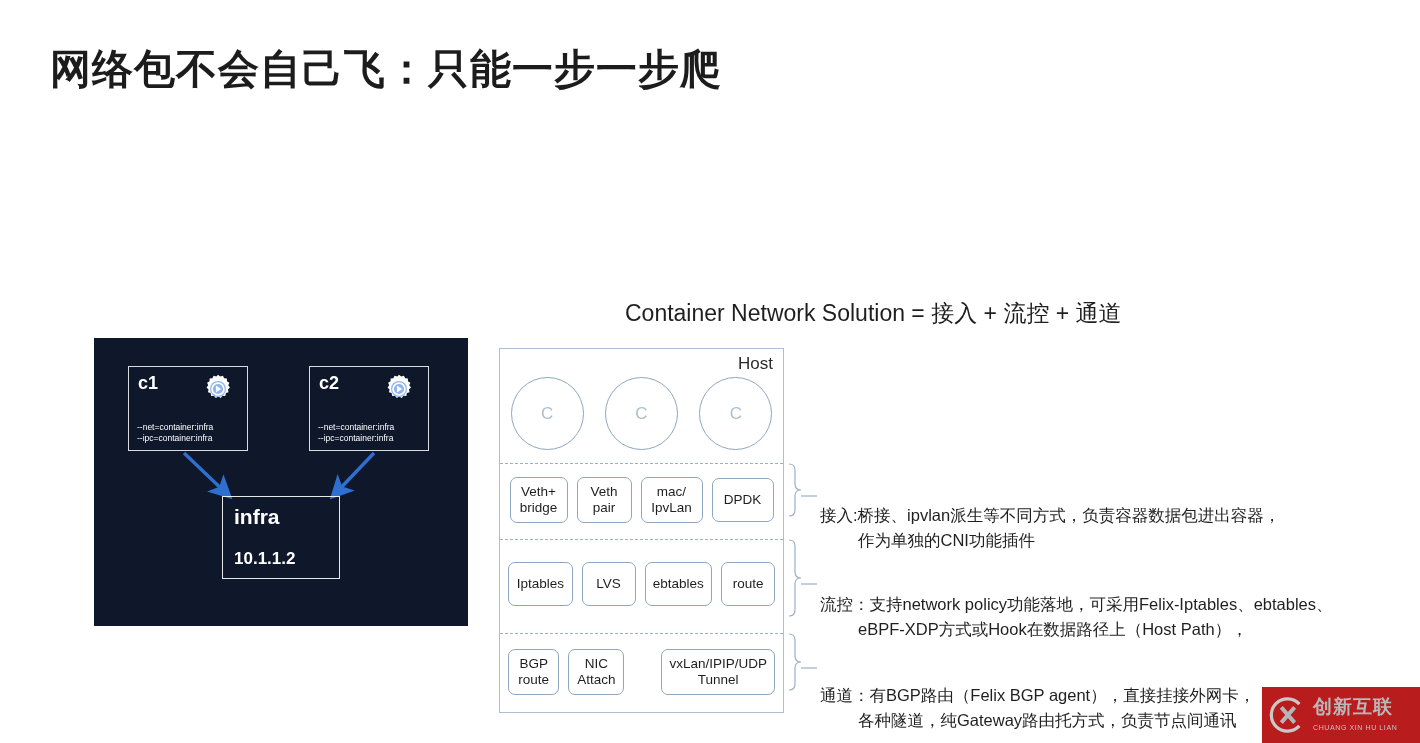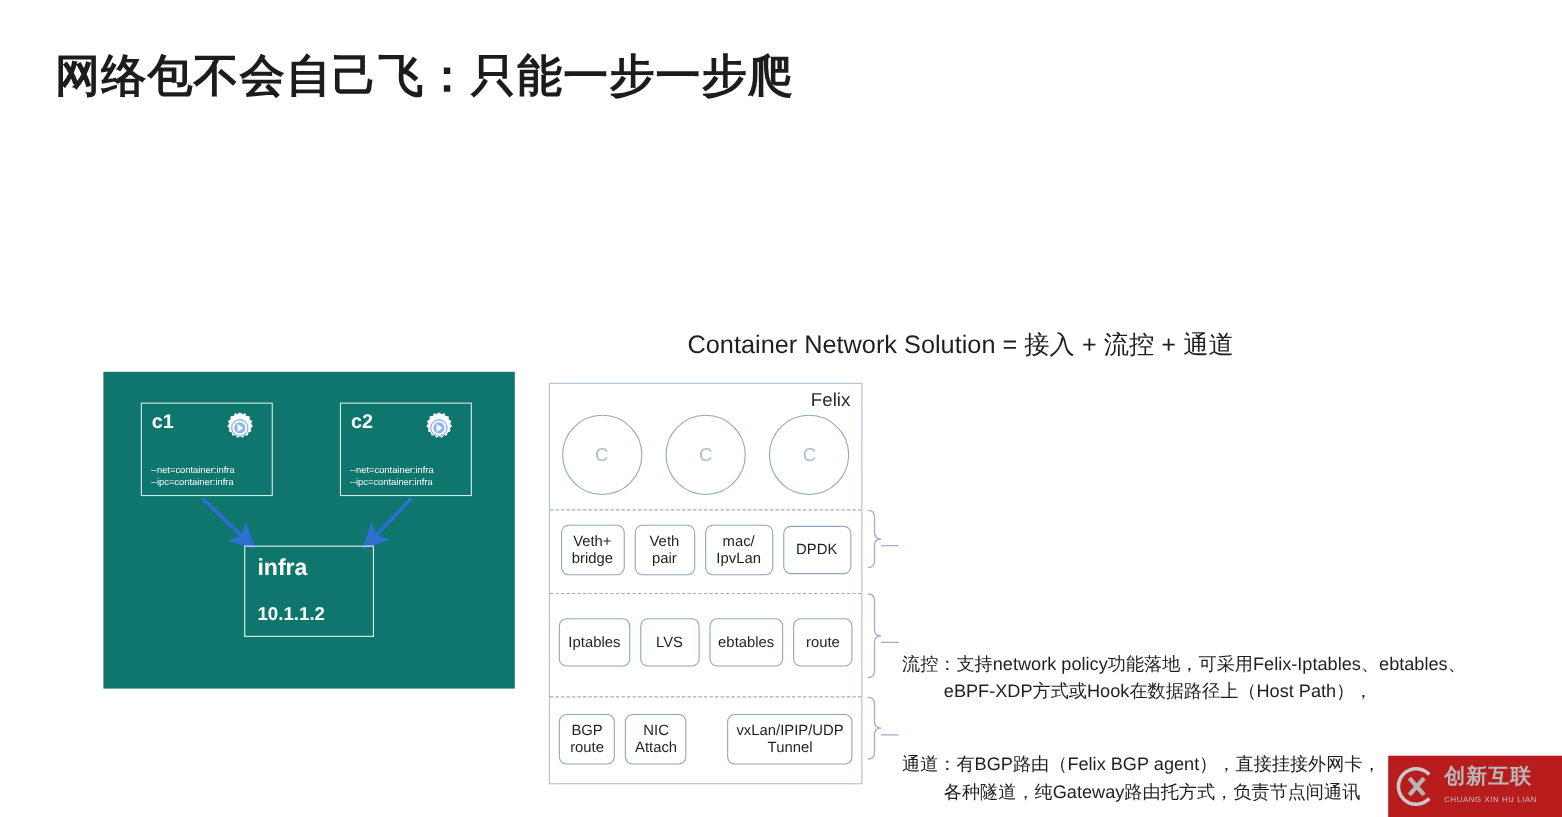--- a/index.html
+++ b/index.html
@@ -58,21 +58,21 @@
     white-space: nowrap;
   }
 
   
   .blue-panel {
     position: absolute;
     left: 94px;
     top: 338px;
     width: 374px;
     height: 288px;
-    background: #0f766e;
+    background: #0f172a;
   }
   .cbox {
     position: absolute;
     border: 1px solid rgba(255,255,255,0.85);
     box-sizing: border-box;
   }
   .cbox.c1 { left: 34px; top: 28px; width: 120px; height: 85px; }
   .cbox.c2 { left: 215px; top: 28px; width: 120px; height: 85px; }
   .cbox-name {
     position: absolute;
@@ -332,21 +332,21 @@
       <line x1="280" y1="115" x2="240" y2="157" stroke="#2f6fd0" stroke-width="3.4" marker-end="url(#ah)"></line>
     </svg>
 
     <div class="infra-box">
       <div class="infra-name">infra</div>
       <div class="infra-ip">10.1.1.2</div>
     </div>
   </div>
 
   <div class="host-panel">
-    <div class="host-label">Felix</div>
+    <div class="host-label">Host</div>
 
     <div class="host-row row-containers">
       <div class="circles">
         <div class="circle">C</div>
         <div class="circle">C</div>
         <div class="circle">C</div>
       </div>
     </div>
 
     <div class="dash-sep" style="top:114px"></div>
@@ -392,20 +392,24 @@
     <g fill="none" stroke="#9bb0c6" stroke-width="1.2">
       <path d="M3,116 q6,0 6,6 v14 q0,6 6,6 q-6,0 -6,6 v14 q0,6 -6,6"></path>
       <path d="M15,148 h16"></path>
       <path d="M3,192 q6,0 6,6 v26 q0,6 6,6 q-6,0 -6,6 v26 q0,6 -6,6"></path>
       <path d="M15,236 h16"></path>
       <path d="M3,286 q6,0 6,6 v16 q0,6 6,6 q-6,0 -6,6 v16 q0,6 -6,6"></path>
       <path d="M15,320 h16"></path>
     </g>
   </svg>
 
+  <div class="annot annot-access">
+    <span>接入:桥接、ipvlan派生等不同方式，负责容器数据包进出容器，</span>
+    <span class="ind">作为单独的CNI功能插件</span>
+  </div>
 
   <div class="annot annot-policy">
     <span>流控：支持network policy功能落地，可采用Felix-Iptables、ebtables、</span>
     <span class="ind">eBPF-XDP方式或Hook在数据路径上（Host Path），</span>
   </div>
 
   <div class="annot annot-channel">
     <span>通道：有BGP路由（Felix BGP agent），直接挂接外网卡，</span>
     <span class="ind">各种隧道，纯Gateway路由托方式，负责节点间通讯</span>
     

